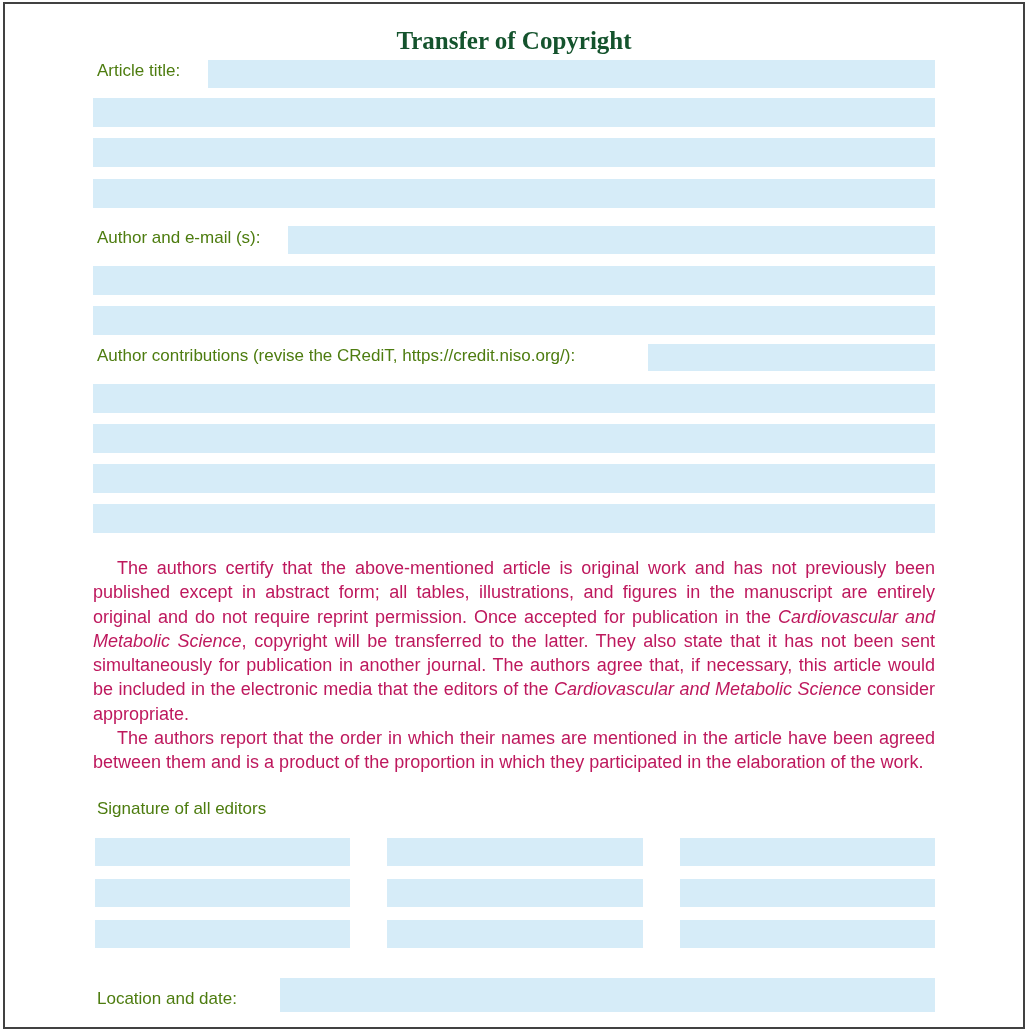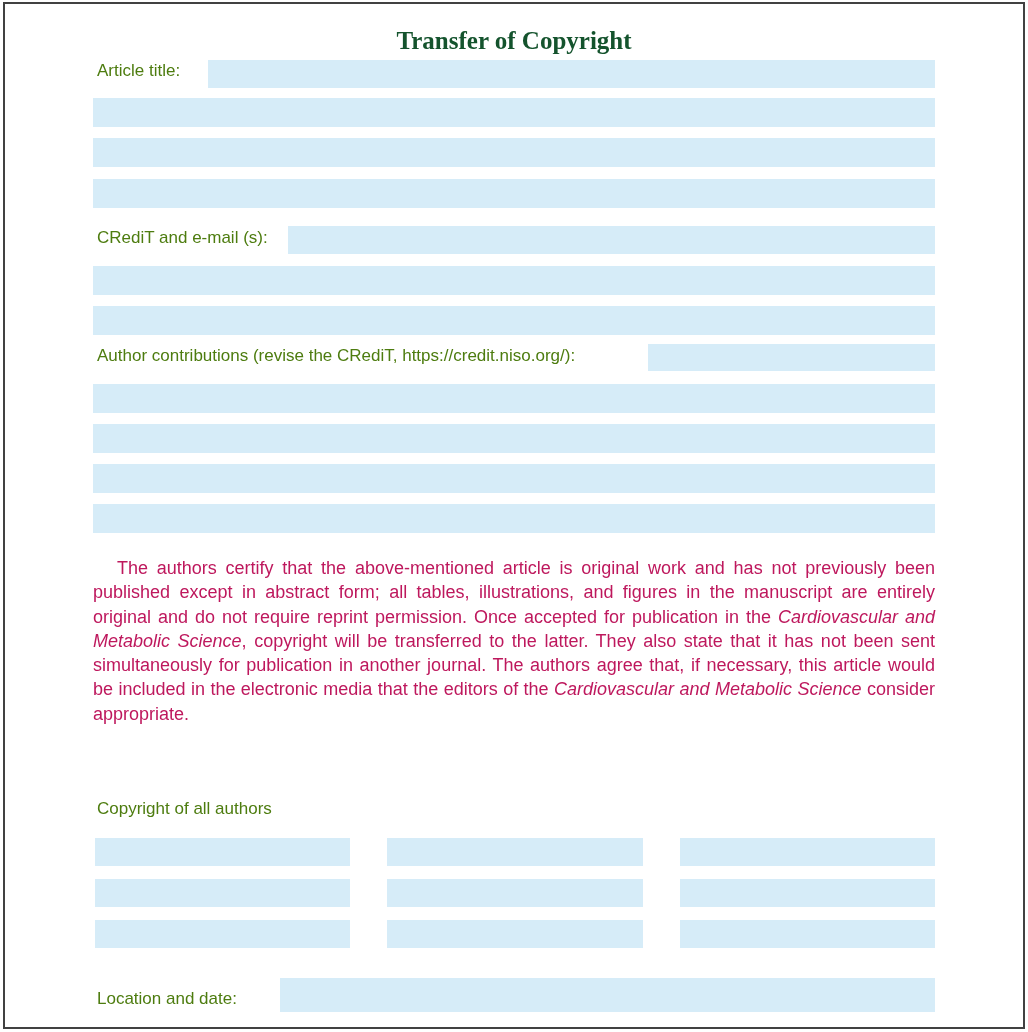--- a/index.html
+++ b/index.html
@@ -64,37 +64,38 @@
 <div class="page-border"></div>
 
 <h1 class="page-title">Transfer of Copyright</h1>
 
 <span class="label" style="left:97px; top:61px;">Article title:</span>
 <div class="field" style="left:208px; top:60px; width:727px; height:28px;"></div>
 <div class="field" style="left:93px; top:98px;  width:842px; height:29px;"></div>
 <div class="field" style="left:93px; top:138px; width:842px; height:29px;"></div>
 <div class="field" style="left:93px; top:179px; width:842px; height:29px;"></div>
 
-<span class="label" style="left:97px; top:228px;">CRediT and e-mail (s):</span>
+<span class="label" style="left:97px; top:228px;">Author and e-mail (s):</span>
 <div class="field" style="left:288px; top:226px; width:647px; height:28px;"></div>
 <div class="field" style="left:93px; top:266px; width:842px; height:29px;"></div>
 <div class="field" style="left:93px; top:306px; width:842px; height:29px;"></div>
 
 <span class="label" style="left:97px; top:346px;">Author contributions (revise the CRediT, https://credit.niso.org/):</span>
 <div class="field" style="left:648px; top:344px; width:287px; height:27px;"></div>
 <div class="field" style="left:93px; top:384px; width:842px; height:29px;"></div>
 <div class="field" style="left:93px; top:424px; width:842px; height:29px;"></div>
 <div class="field" style="left:93px; top:464px; width:842px; height:29px;"></div>
 <div class="field" style="left:93px; top:504px; width:842px; height:29px;"></div>
 
 <div class="body-text">
   <p><span>The authors certify that the above-mentioned article is original work and has not previously been published except in abstract form; all tables, illustrations, and figures in the manuscript are entirely original and do not require reprint permission. Once accepted for publication in the </span><i>Cardiovascular and Metabolic Science</i><span>, copyright will be transferred to the latter. They also state that it has not been sent simultaneously for publication in another journal. The authors agree that, if necessary,  this article would be included in the electronic media that the editors of the </span><i>Cardiovascular and Metabolic Science</i><span> consider appropriate.</span></p>
+  <p>The authors report that the order in which their names are mentioned in the article have been agreed between them and is a product of the proportion in which they participated in the elaboration of the work.</p>
 </div>
 
-<span class="label" style="left:97px; top:799px;">Copyright of all authors</span>
+<span class="label" style="left:97px; top:799px;">Signature of all editors</span>
 <div class="signature-grid">
   <div class="sig-cell"></div>
   <div class="sig-cell"></div>
   <div class="sig-cell"></div>
   <div class="sig-cell"></div>
   <div class="sig-cell"></div>
   <div class="sig-cell"></div>
   <div class="sig-cell"></div>
   <div class="sig-cell"></div>
   <div class="sig-cell"></div>

